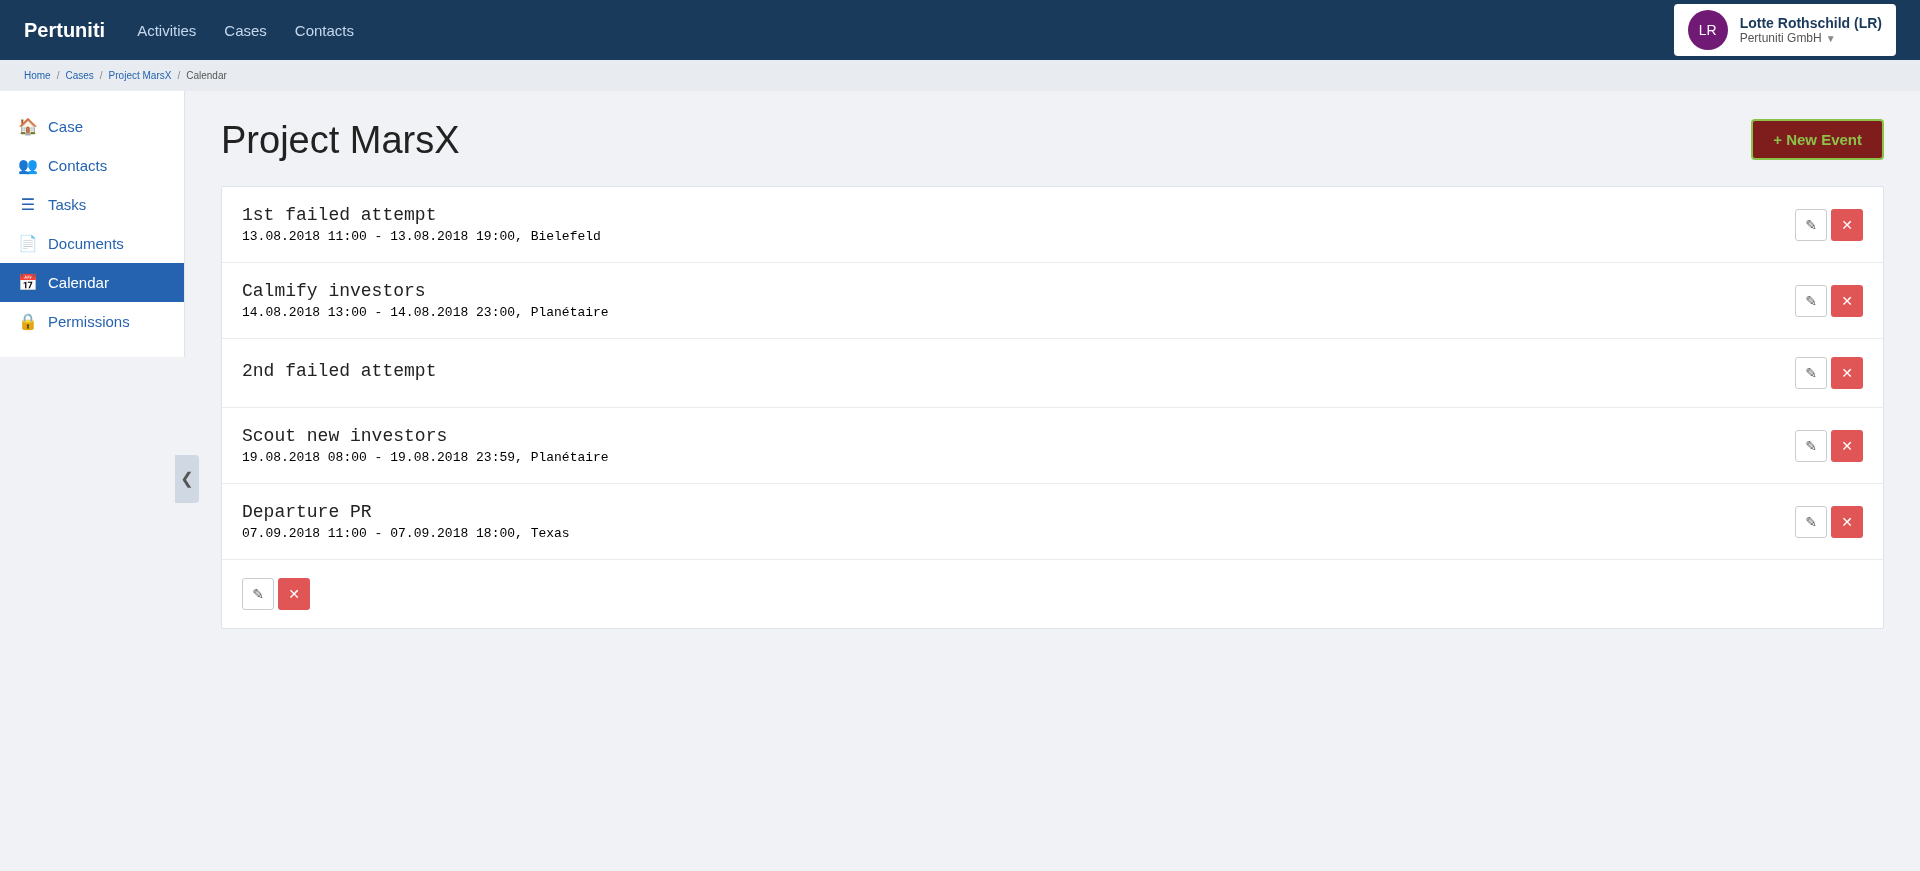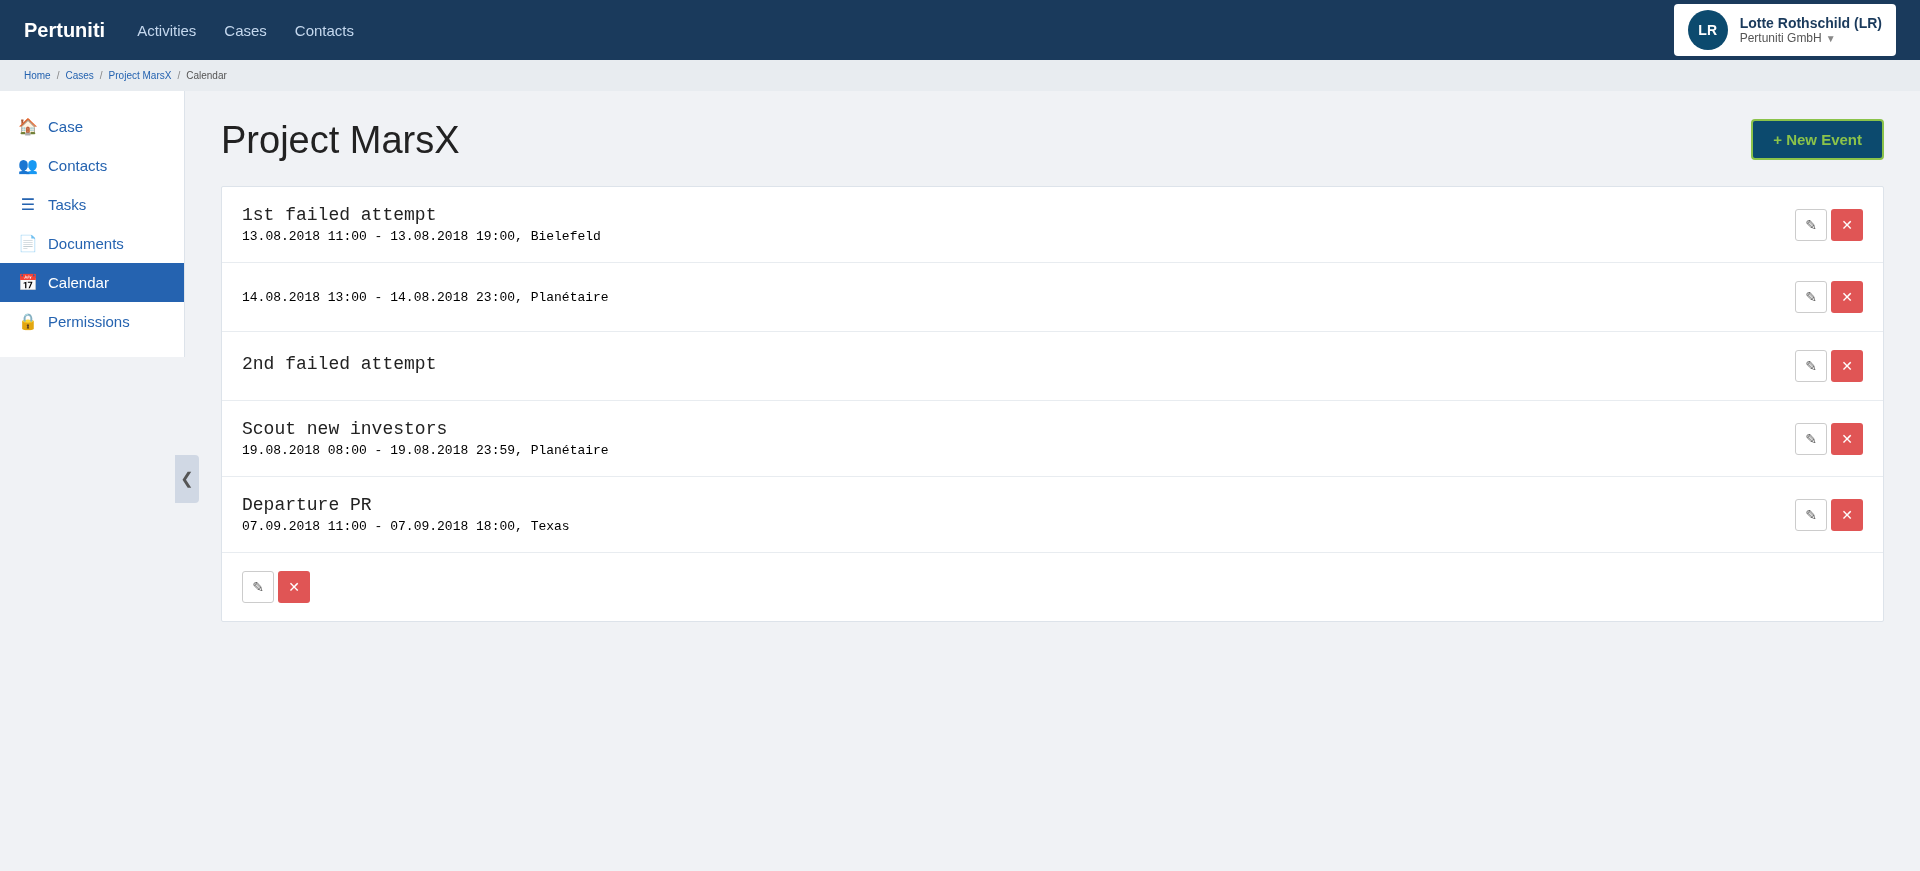--- a/index.html
+++ b/index.html
@@ -16,23 +16,23 @@
     }
     .top-nav-left { display: flex; align-items: center; gap: 32px; }
     .brand { color: #fff; font-size: 20px; font-weight: 600; }
     .nav-links { display: flex; gap: 28px; }
     .nav-link { color: #c5d8ee; font-size: 15px; text-decoration: none; cursor: pointer; }
     .user-badge {
       display: flex; align-items: center; gap: 12px;
       background: #fff; border-radius: 4px; padding: 6px 14px;
     }
     .avatar-circle {
-      width: 40px; height: 40px; background: #0c4a6e; border-radius: 50%;
+      width: 40px; height: 40px; background: #701a75; border-radius: 50%;
       display: flex; align-items: center; justify-content: center;
-      color: #fff; font-weight: 700; font-size: 14px;
+      color: #fff; font-weight: 400; font-size: 14px;
     }
     .user-info { display: flex; flex-direction: column; }
     .user-name { font-weight: 600; font-size: 14px; color: #1a3a5c; }
     .user-org { font-size: 12px; color: #555; display: flex; align-items: center; gap: 4px; }
     .chevron-down { font-size: 10px; color: #888; }
 
     
     .breadcrumb-bar {
       background: #e8ecf0; padding: 10px 24px;
       display: flex; align-items: center; gap: 6px;
@@ -72,21 +72,21 @@
 
     
     .content { flex: 1; padding: 28px 36px; }
     .content-header {
       display: flex; align-items: flex-start; justify-content: space-between;
       margin-bottom: 24px;
     }
     .page-title { font-size: 38px; font-weight: 400; color: #222; }
     .new-event-btn {
       display: flex; align-items: center; gap: 6px;
-      border: 2px solid #8bc34a; color: #8bc34a; background: #0c4a6e;
+      border: 2px solid #8bc34a; color: #8bc34a; background: #7f1d1d;
       padding: 10px 20px; font-size: 15px; font-weight: 600;
       border-radius: 4px; cursor: pointer;
     }
 
     
     .event-list { background: #fff; border: 1px solid #dde3ea; border-radius: 2px; }
     .event-item {
       display: flex; align-items: center; justify-content: space-between;
       padding: 18px 20px; border-bottom: 1px solid #e8ecf0;
     }
@@ -193,20 +193,21 @@
             <button class="btn-edit">
               <span>✎</span>
             </button>
             <button class="btn-delete">
               <span>✕</span>
             </button>
           </div>
         </div>
         <div class="event-item">
           <div class="event-info">
+            <div class="event-title">Calmify investors</div>
             <div class="event-meta">14.08.2018 13:00 - 14.08.2018 23:00, Planétaire</div>
           </div>
           <div class="event-actions">
             <button class="btn-edit">
               <span>✎</span>
             </button>
             <button class="btn-delete">
               <span>✕</span>
             </button>
           </div>

